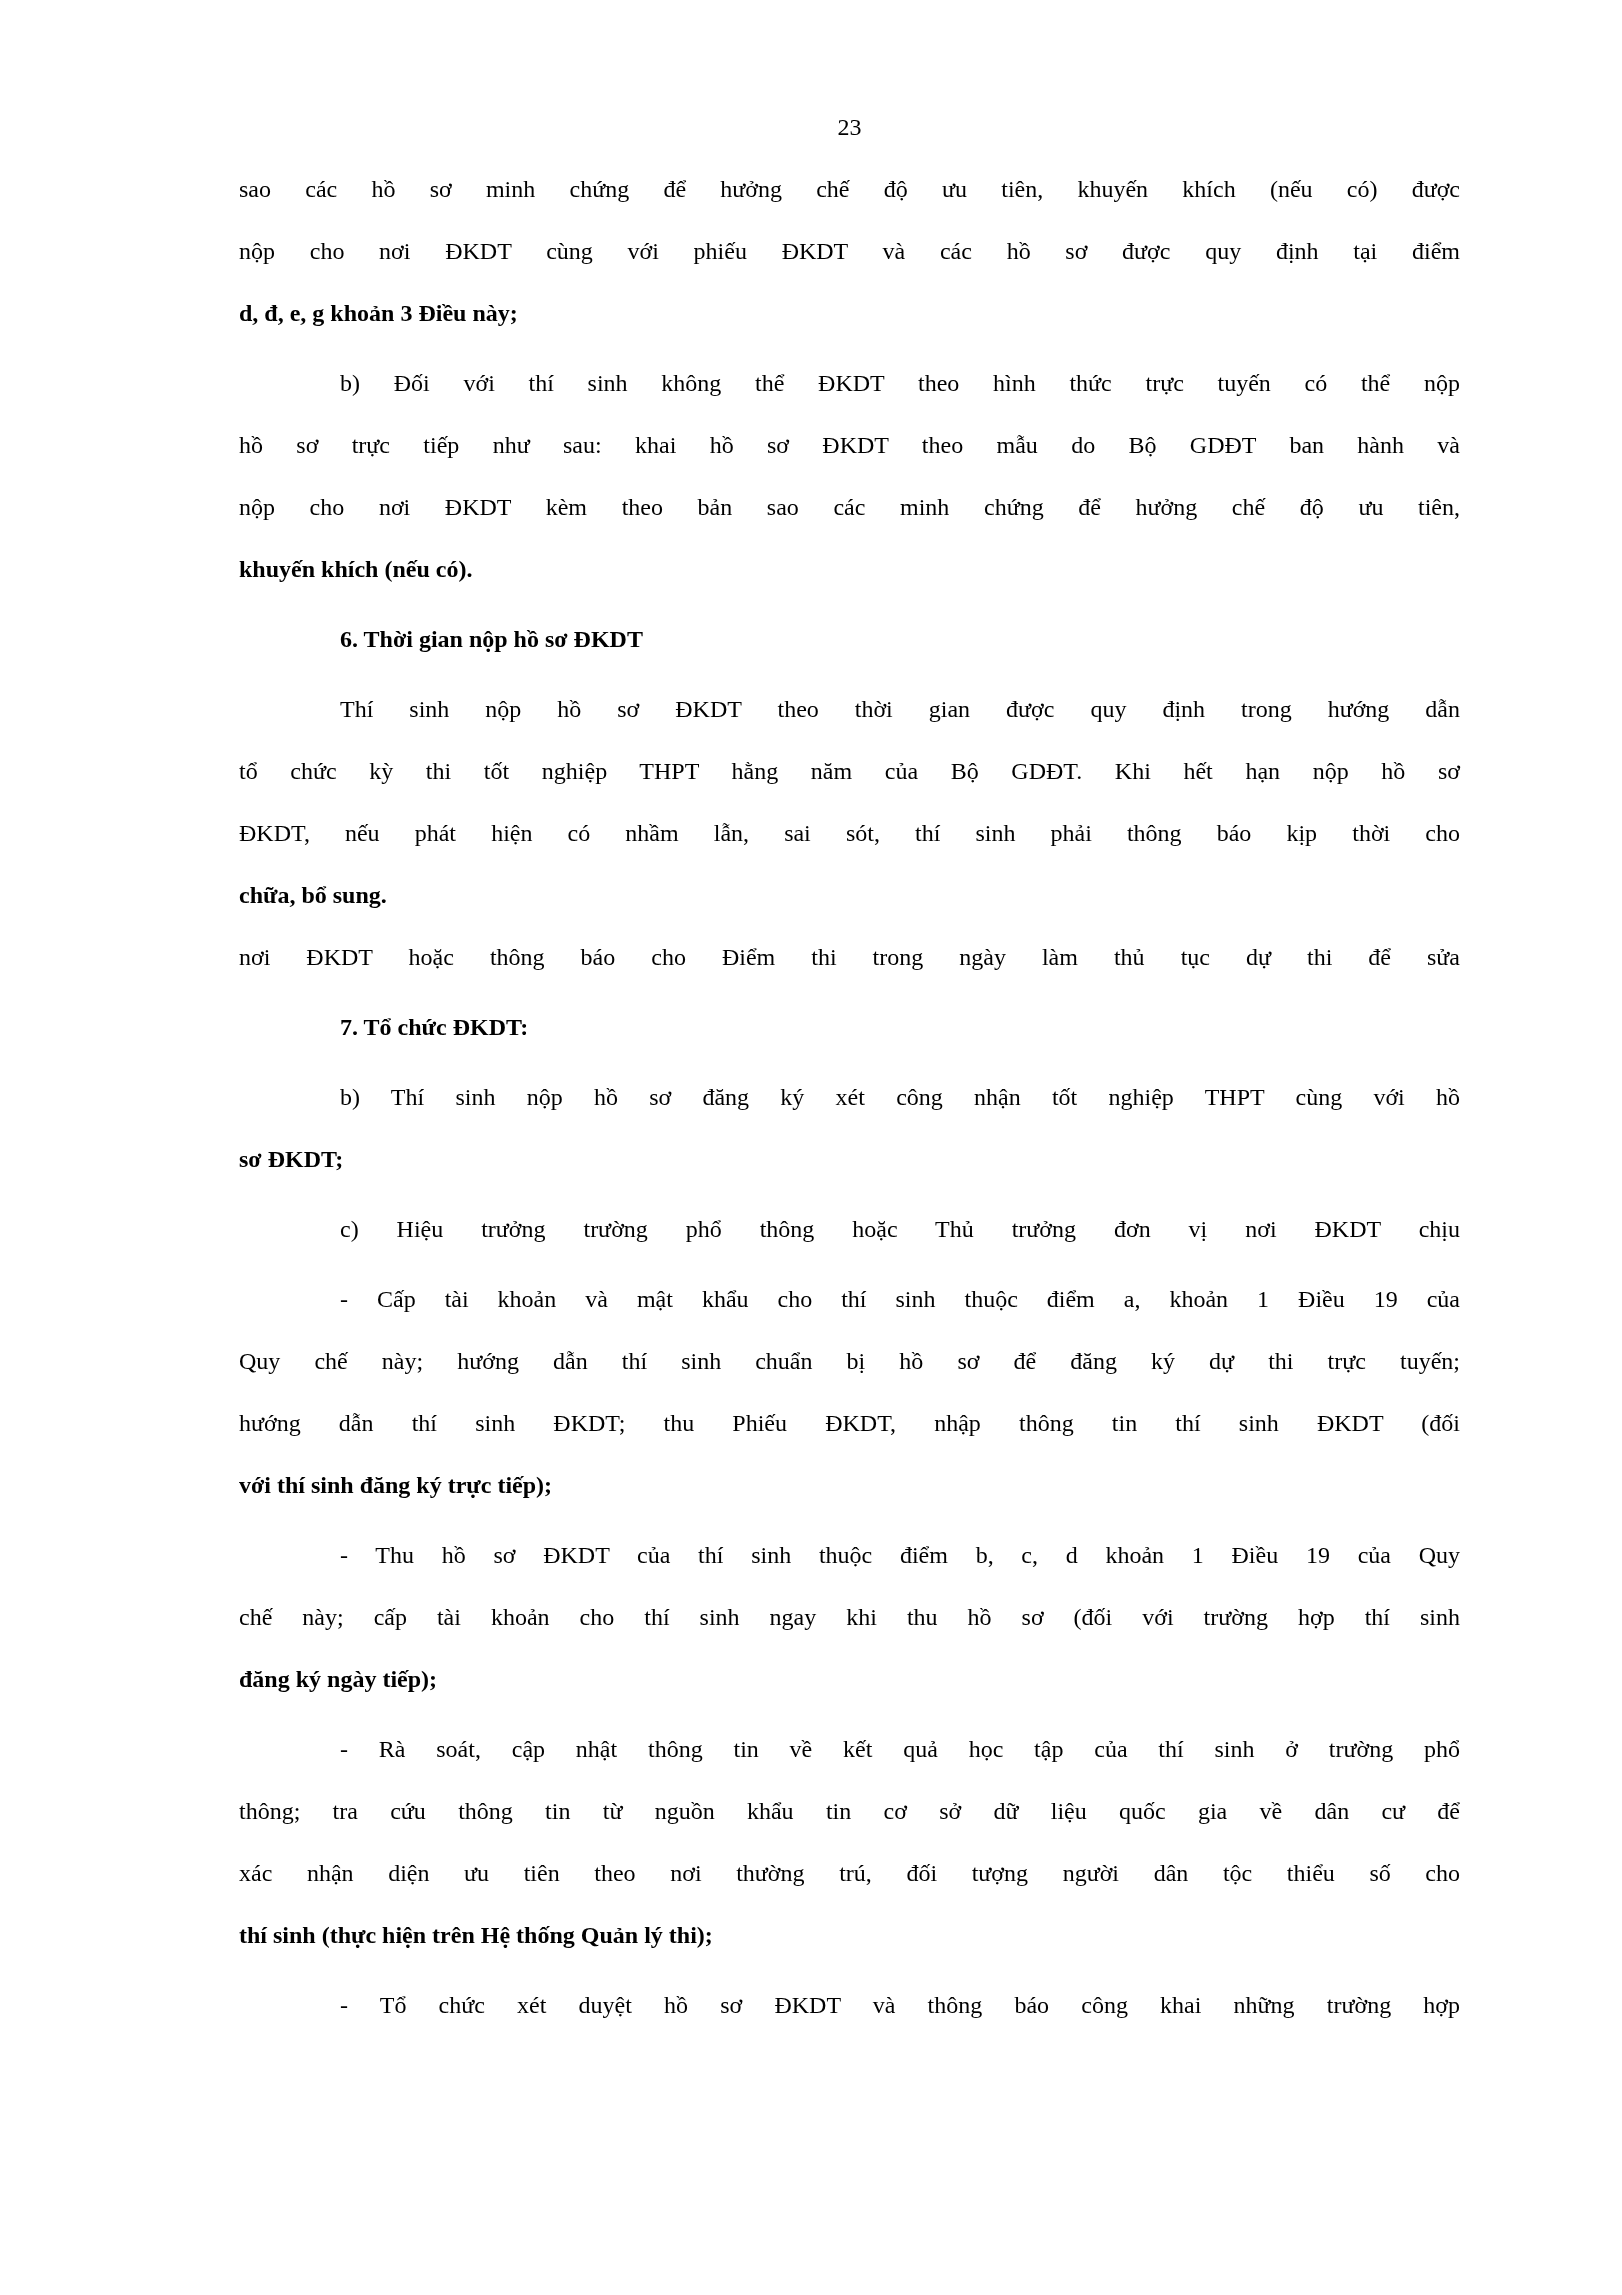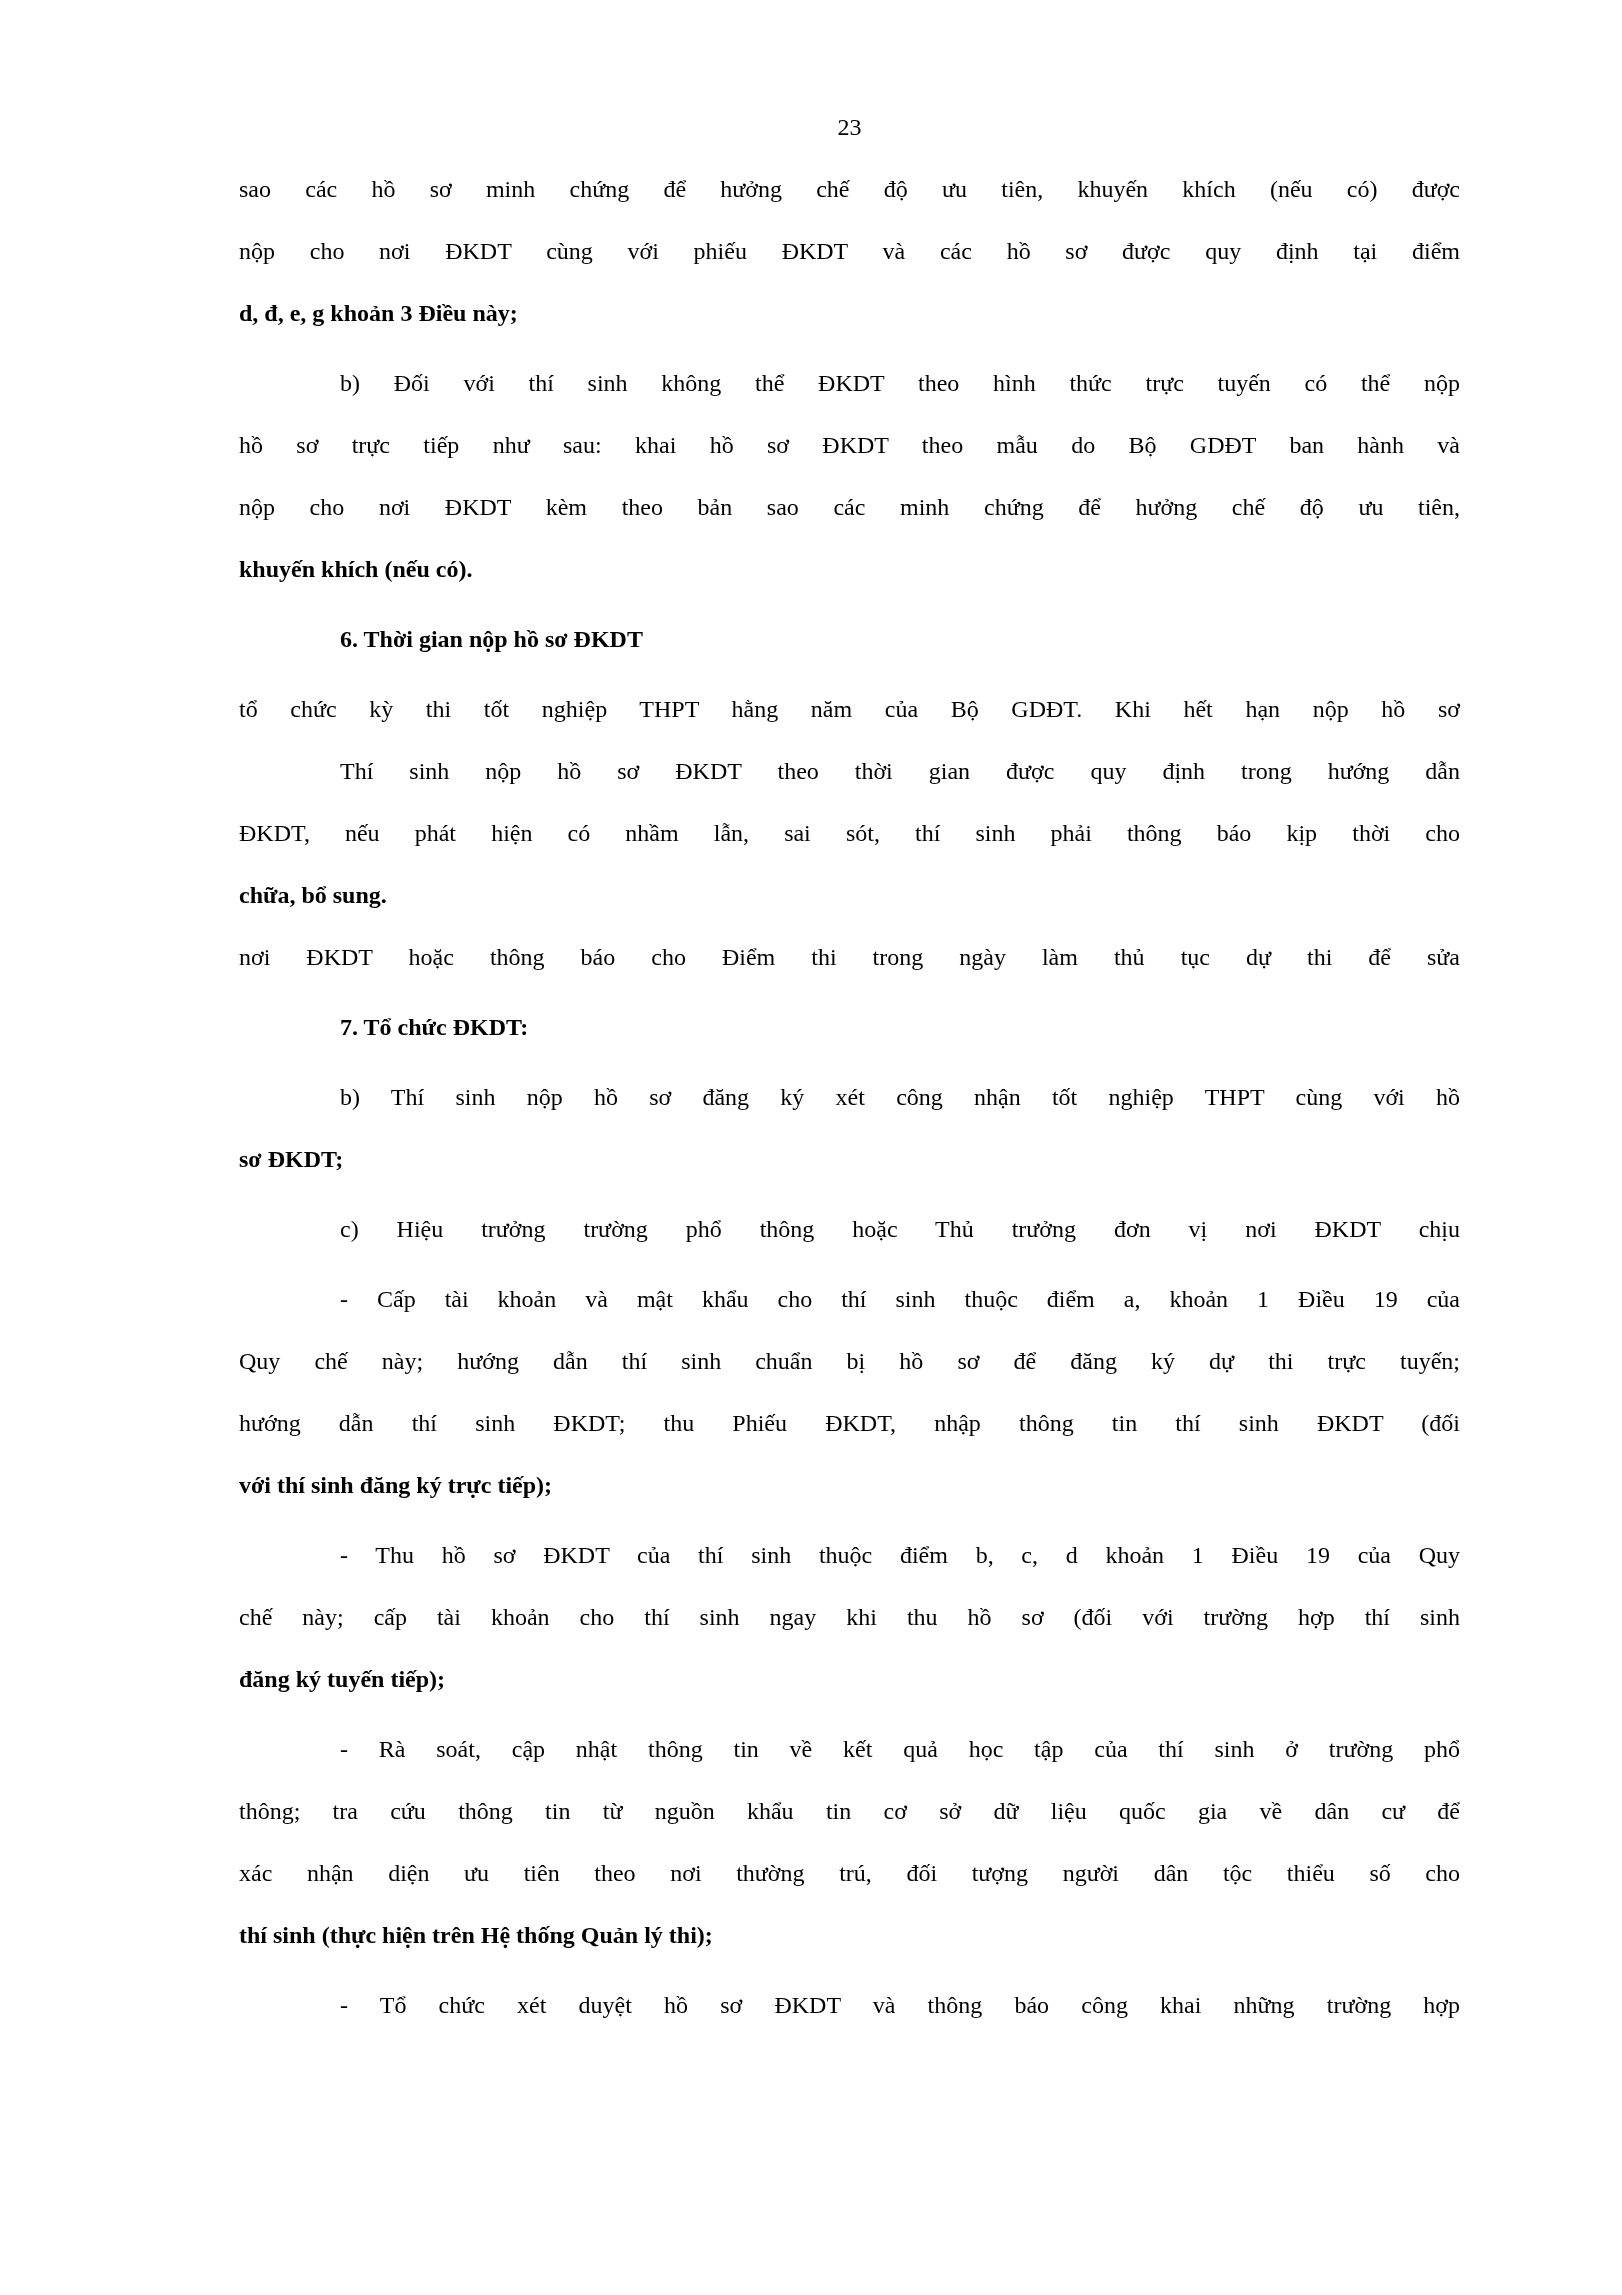--- a/index.html
+++ b/index.html
@@ -63,22 +63,22 @@
         <div class="para">
           <div class="line indent">b) Đối với thí sinh không thể ĐKDT theo hình thức trực tuyến có thể nộp</div>
           <div class="line">hồ sơ trực tiếp như sau: khai hồ sơ ĐKDT theo mẫu do Bộ GDĐT ban hành và</div>
           <div class="line">nộp cho nơi ĐKDT kèm theo bản sao các minh chứng để hưởng chế độ ưu tiên,</div>
           <div class="line last-line">khuyến khích (nếu có).</div>
         </div>
         <div class="para">
           <div class="line last-line indent">6. Thời gian nộp hồ sơ ĐKDT</div>
         </div>
         <div class="para">
+          <div class="line indent">Thí sinh nộp hồ sơ ĐKDT theo thời gian được quy định trong hướng dẫn</div>
           <div class="line">tổ chức kỳ thi tốt nghiệp THPT hằng năm của Bộ GDĐT. Khi hết hạn nộp hồ sơ</div>
-          <div class="line indent">Thí sinh nộp hồ sơ ĐKDT theo thời gian được quy định trong hướng dẫn</div>
           <div class="line">ĐKDT, nếu phát hiện có nhầm lẫn, sai sót, thí sinh phải thông báo kịp thời cho</div>
           <div class="line last-line">chữa, bổ sung.</div>
           <div class="line">nơi ĐKDT hoặc thông báo cho Điểm thi trong ngày làm thủ tục dự thi để sửa</div>
         </div>
         <div class="para">
           <div class="line last-line indent">7. Tổ chức ĐKDT:</div>
         </div>
         <div class="para">
           <div class="line indent">b) Thí sinh nộp hồ sơ đăng ký xét công nhận tốt nghiệp THPT cùng với hồ</div>
           <div class="line last-line">sơ ĐKDT;</div>
@@ -88,21 +88,21 @@
         </div>
         <div class="para">
           <div class="line indent">- Cấp tài khoản và mật khẩu cho thí sinh thuộc điểm a, khoản 1 Điều 19 của</div>
           <div class="line">Quy chế này; hướng dẫn thí sinh chuẩn bị hồ sơ để đăng ký dự thi trực tuyến;</div>
           <div class="line">hướng dẫn thí sinh ĐKDT; thu Phiếu ĐKDT, nhập thông tin thí sinh ĐKDT (đối</div>
           <div class="line last-line">với thí sinh đăng ký trực tiếp);</div>
         </div>
         <div class="para">
           <div class="line indent">- Thu hồ sơ ĐKDT của thí sinh thuộc điểm b, c, d khoản 1 Điều 19 của Quy</div>
           <div class="line">chế này; cấp tài khoản cho thí sinh ngay khi thu hồ sơ (đối với trường hợp thí sinh</div>
-          <div class="line last-line">đăng ký tuyến tiếp);</div>
+          <div class="line last-line">đăng ký ngày tiếp);</div>
         </div>
         <div class="para">
           <div class="line indent">- Rà soát, cập nhật thông tin về kết quả học tập của thí sinh ở trường phổ</div>
           <div class="line">thông; tra cứu thông tin từ nguồn khẩu tin cơ sở dữ liệu quốc gia về dân cư để</div>
           <div class="line">xác nhận diện ưu tiên theo nơi thường trú, đối tượng người dân tộc thiểu số cho</div>
           <div class="line last-line">thí sinh (thực hiện trên Hệ thống Quản lý thi);</div>
         </div>
         <div class="para">
           <div class="line indent">- Tổ chức xét duyệt hồ sơ ĐKDT và thông báo công khai những trường hợp</div>
         </div>

